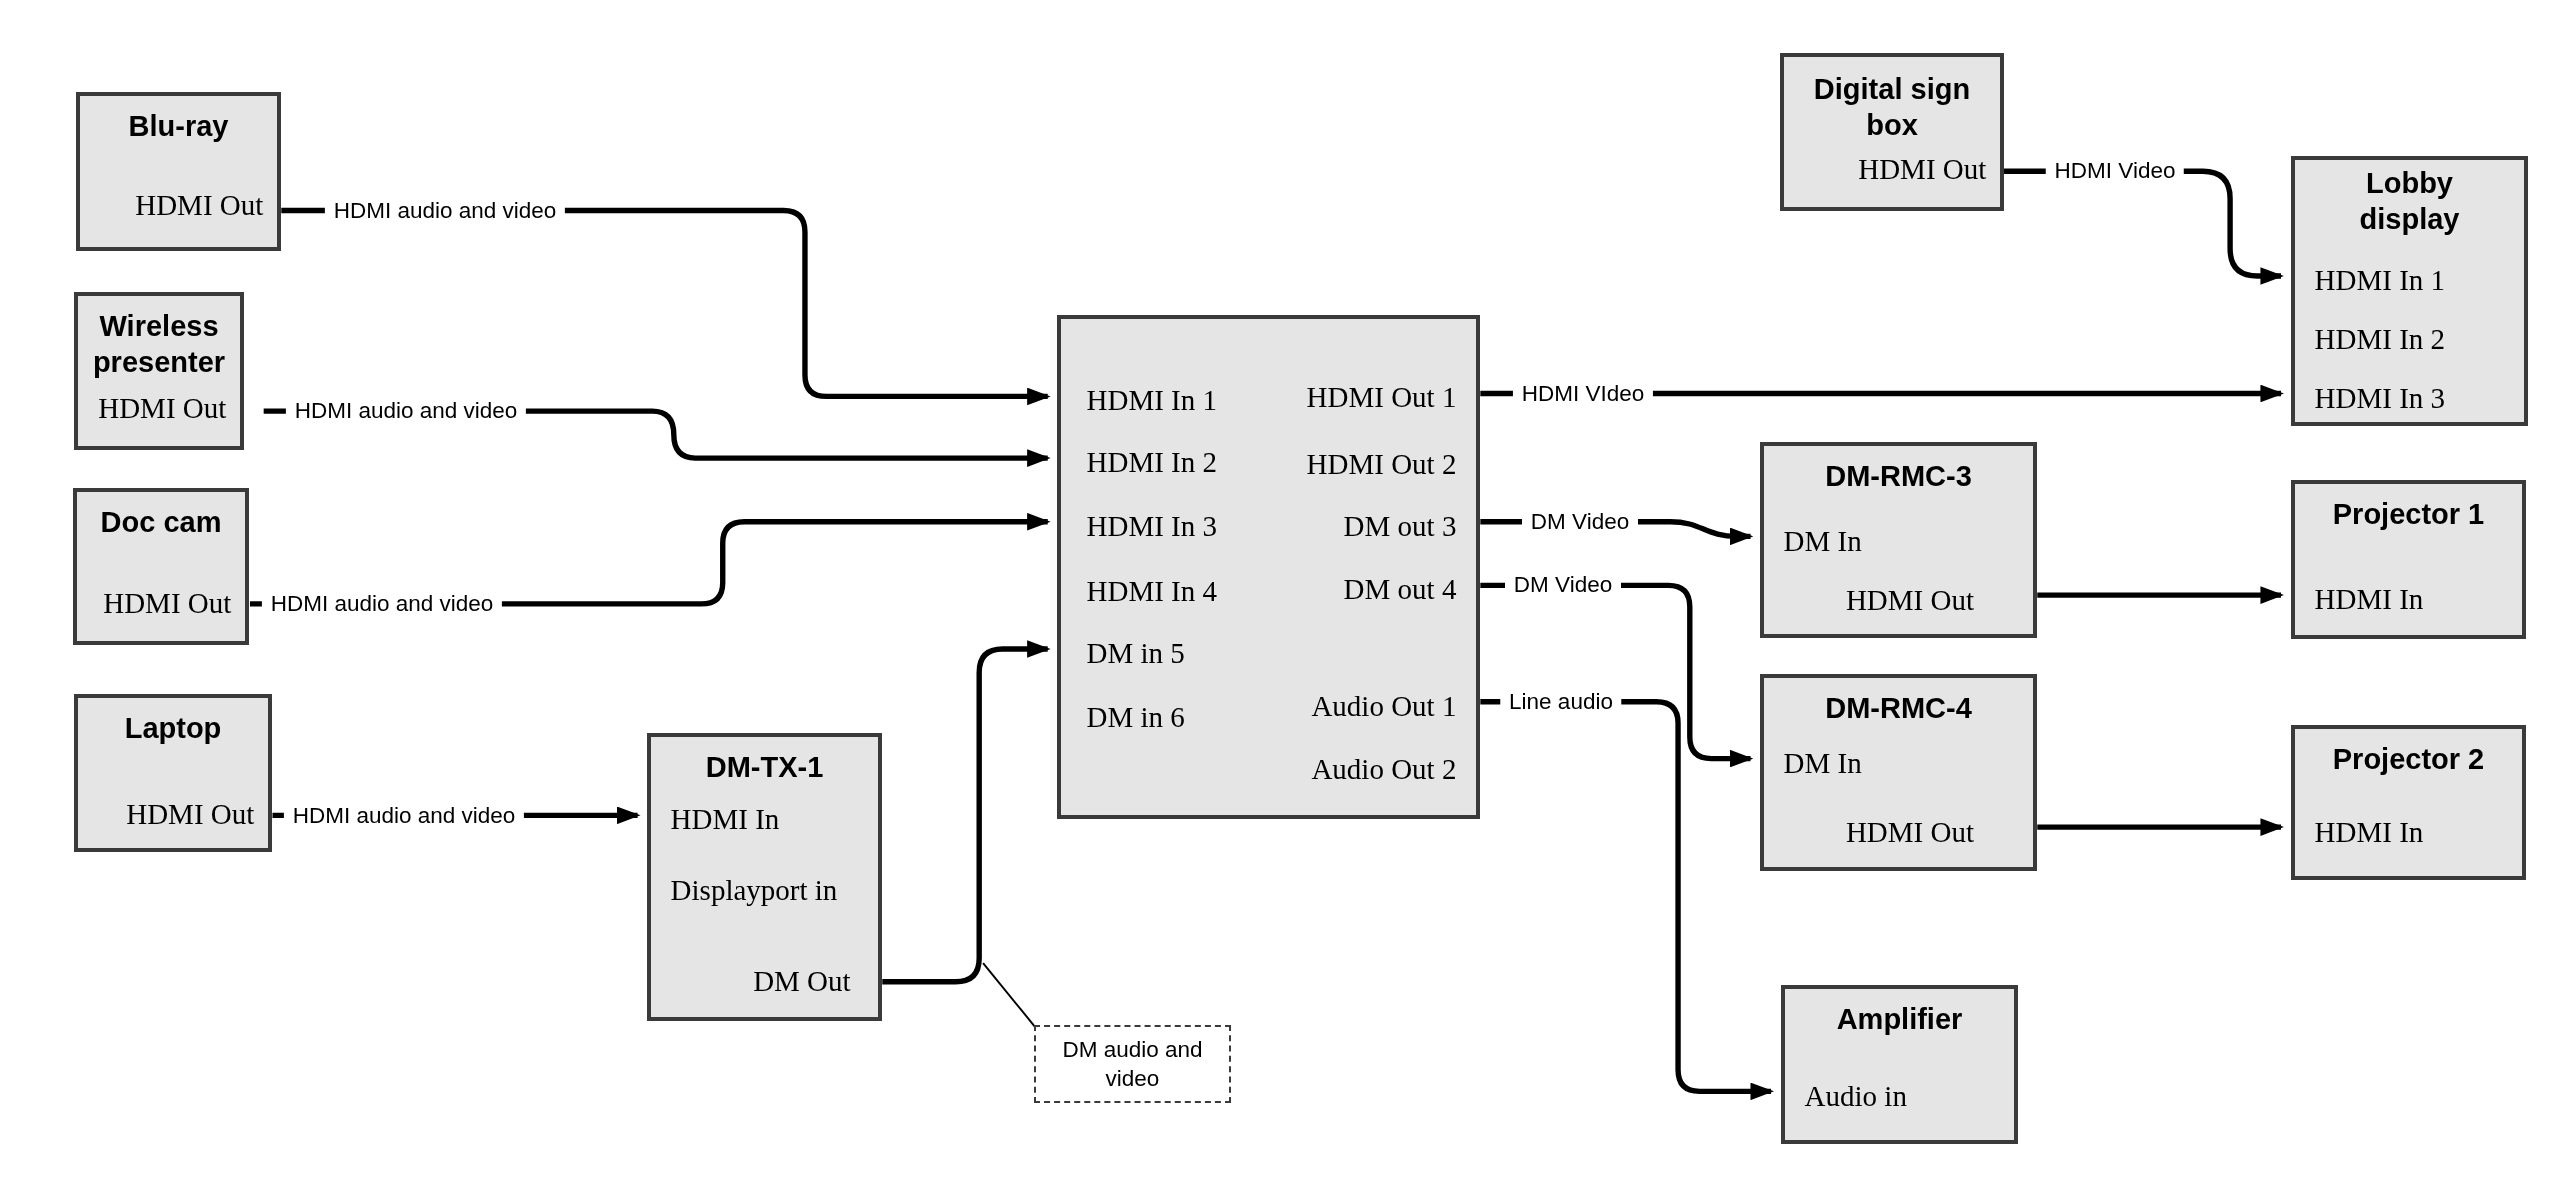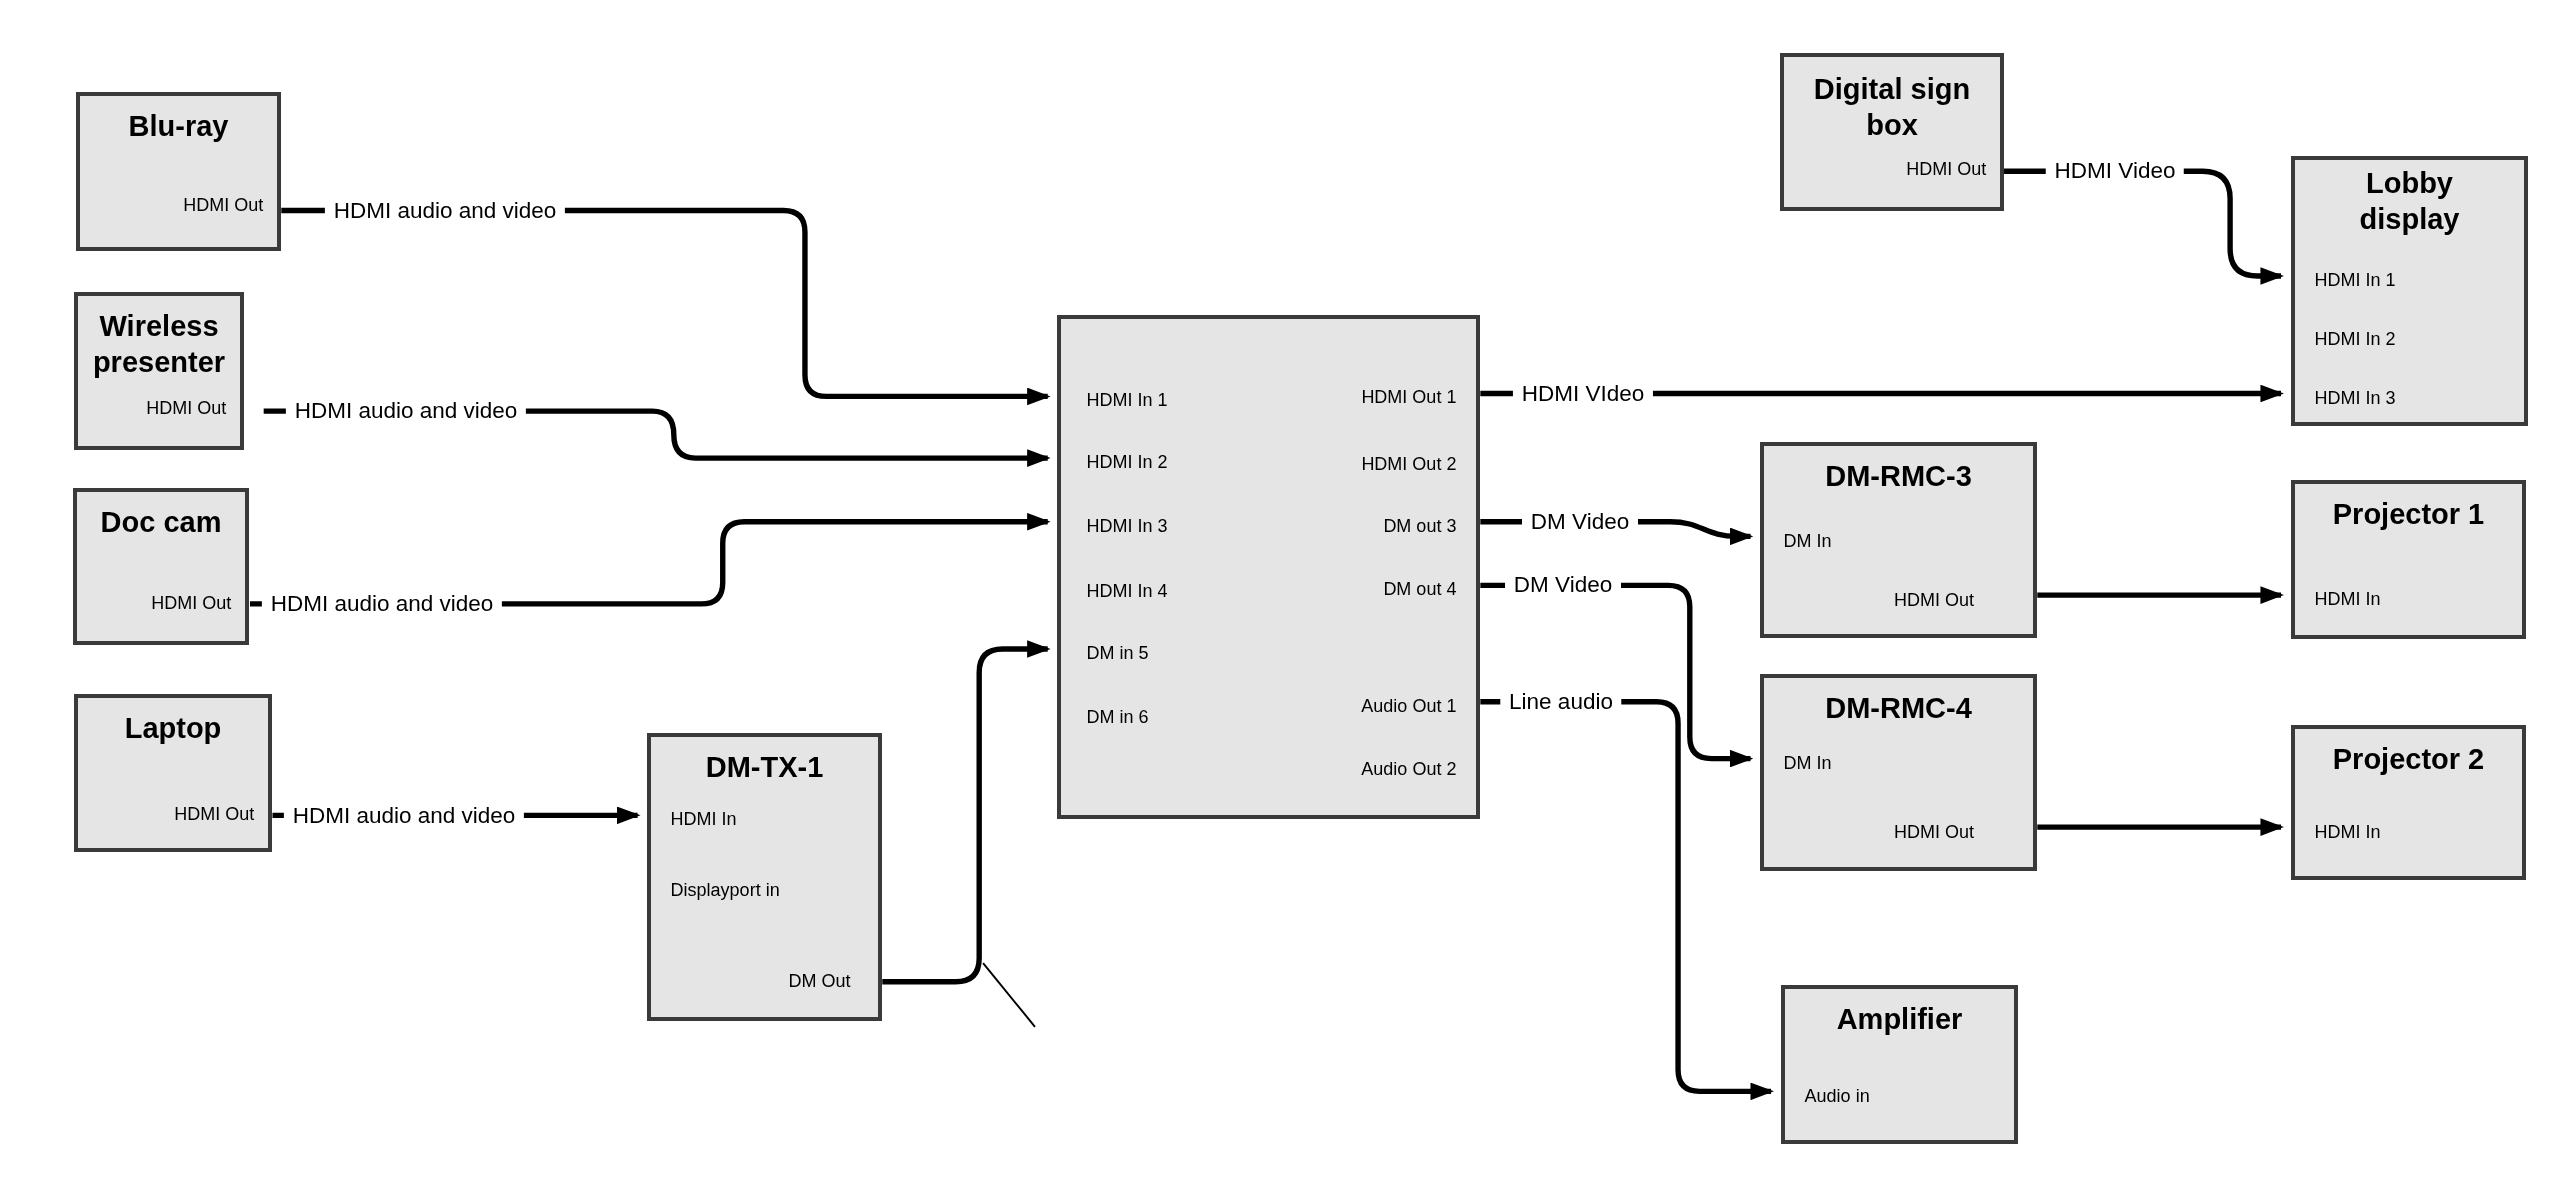--- a/index.html
+++ b/index.html
@@ -21,25 +21,26 @@
   }
   .node .title {
     font-weight: bold;
     font-size: 29px;
     line-height: 36px;
     text-align: center;
     margin: 11.7px auto 0;
   }
   .port {
     position: absolute;
-    font-size: 18px;
+    font-size: 29px;
     line-height: 26.4px;
     white-space: nowrap;
     transform: translateY(-50%);
     z-index: 2;
+    font-family: Liberation Serif, serif;
   }
   .port.left  { left: 19.6px; }
   .port.right { right: 13.7px; text-align: right; }
   svg.wires {
     position: absolute;
     left: 0; top: 0;
     z-index: 2;
     pointer-events: none;
   }
   .edge-label {
@@ -146,20 +147,21 @@
   <div class="node" style="left:2291px;top:725px;width:235px;height:155px">
     <div class="title">Projector 2</div>
     <div class="port left" style="top:103px">HDMI In</div>
   </div>
 
   <div class="node" style="left:1781px;top:985px;width:237px;height:159px">
     <div class="title">Amplifier</div>
     <div class="port left" style="top:107px">Audio in</div>
   </div>
 
+  <div class="note" style="left:1034px;top:1025px;width:197px;height:78px">DM audio and video</div>
 
   <svg class="wires" width="2576" height="1201" viewBox="0 0 2631 1227">
     <defs>
       <marker id="arrow" markerUnits="userSpaceOnUse" markerWidth="24" markerHeight="18" refX="21" refY="9" orient="auto">
         <path d="M0,0 L24,9 L0,18 Z" fill="#000000"></path>
       </marker>
     </defs>
     <g fill="none" stroke="#000000" stroke-width="5.5">
       <path marker-end="url(#arrow)" d="M287 215 H800 Q822 215 822 237 V383 Q822 405 844 405 H1070"></path>
       <path marker-end="url(#arrow)" d="M269 420 H666 Q688 420 688 444 Q688 468 710 468 H1070"></path>

